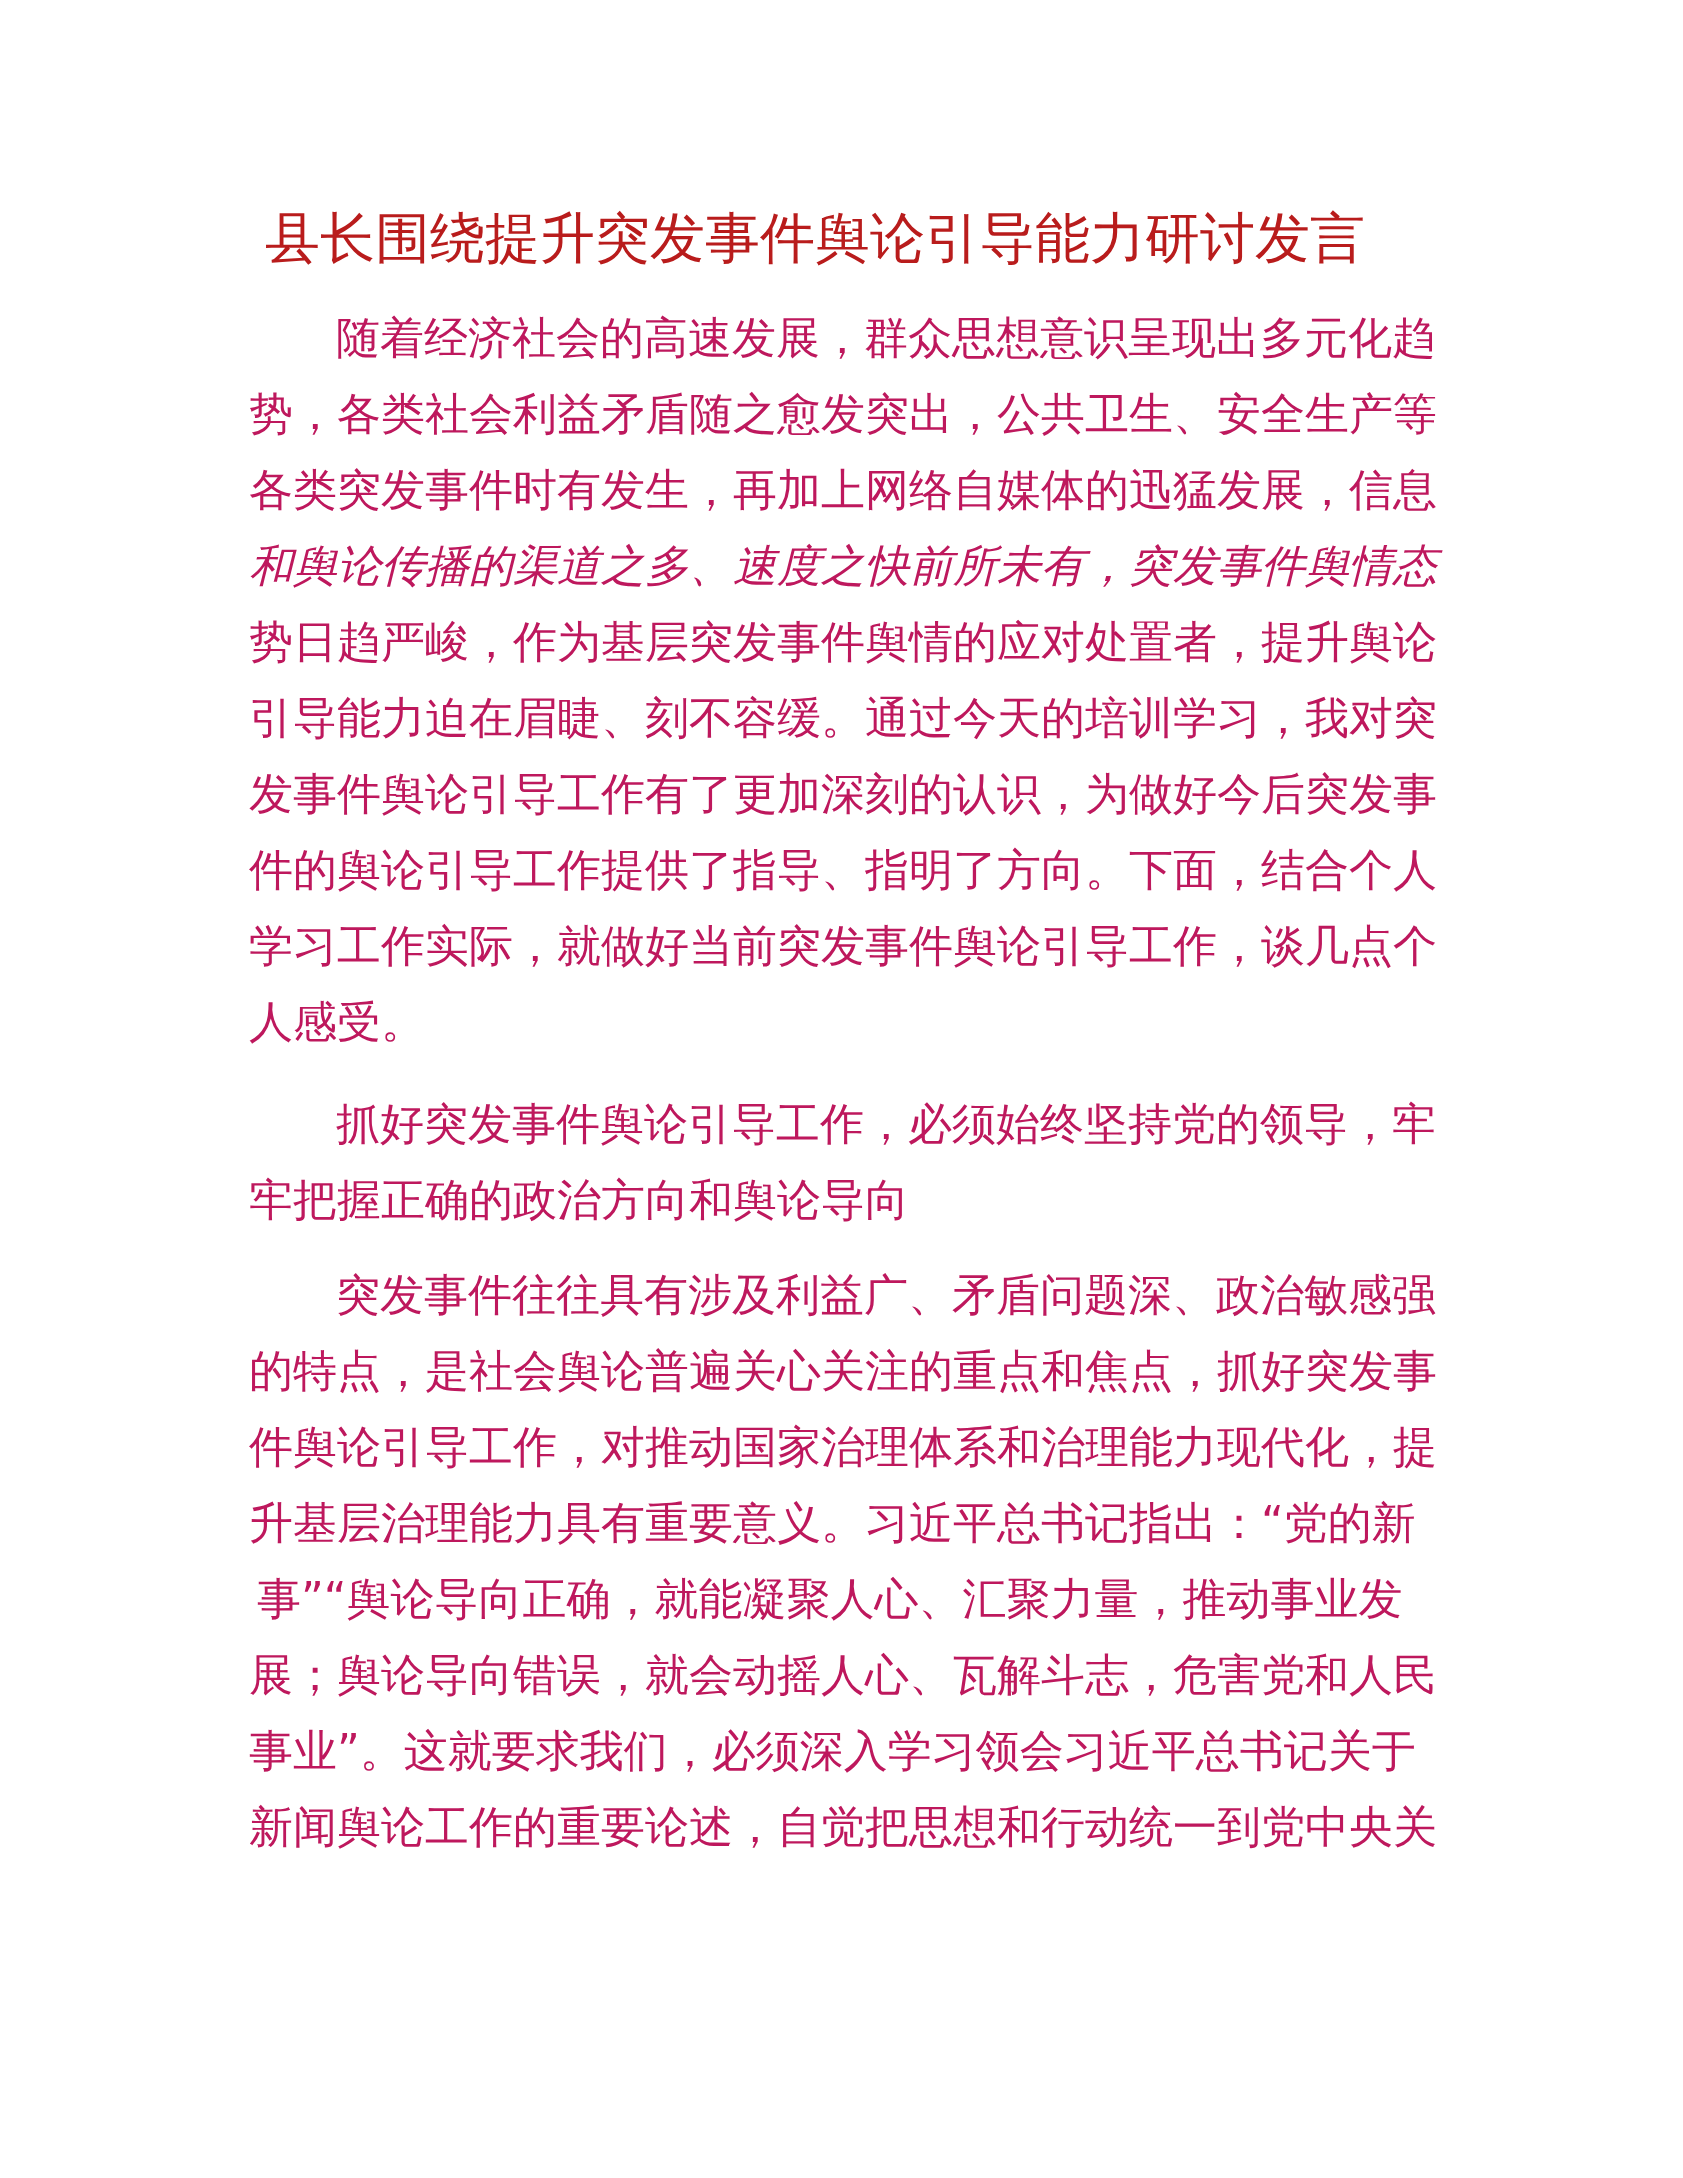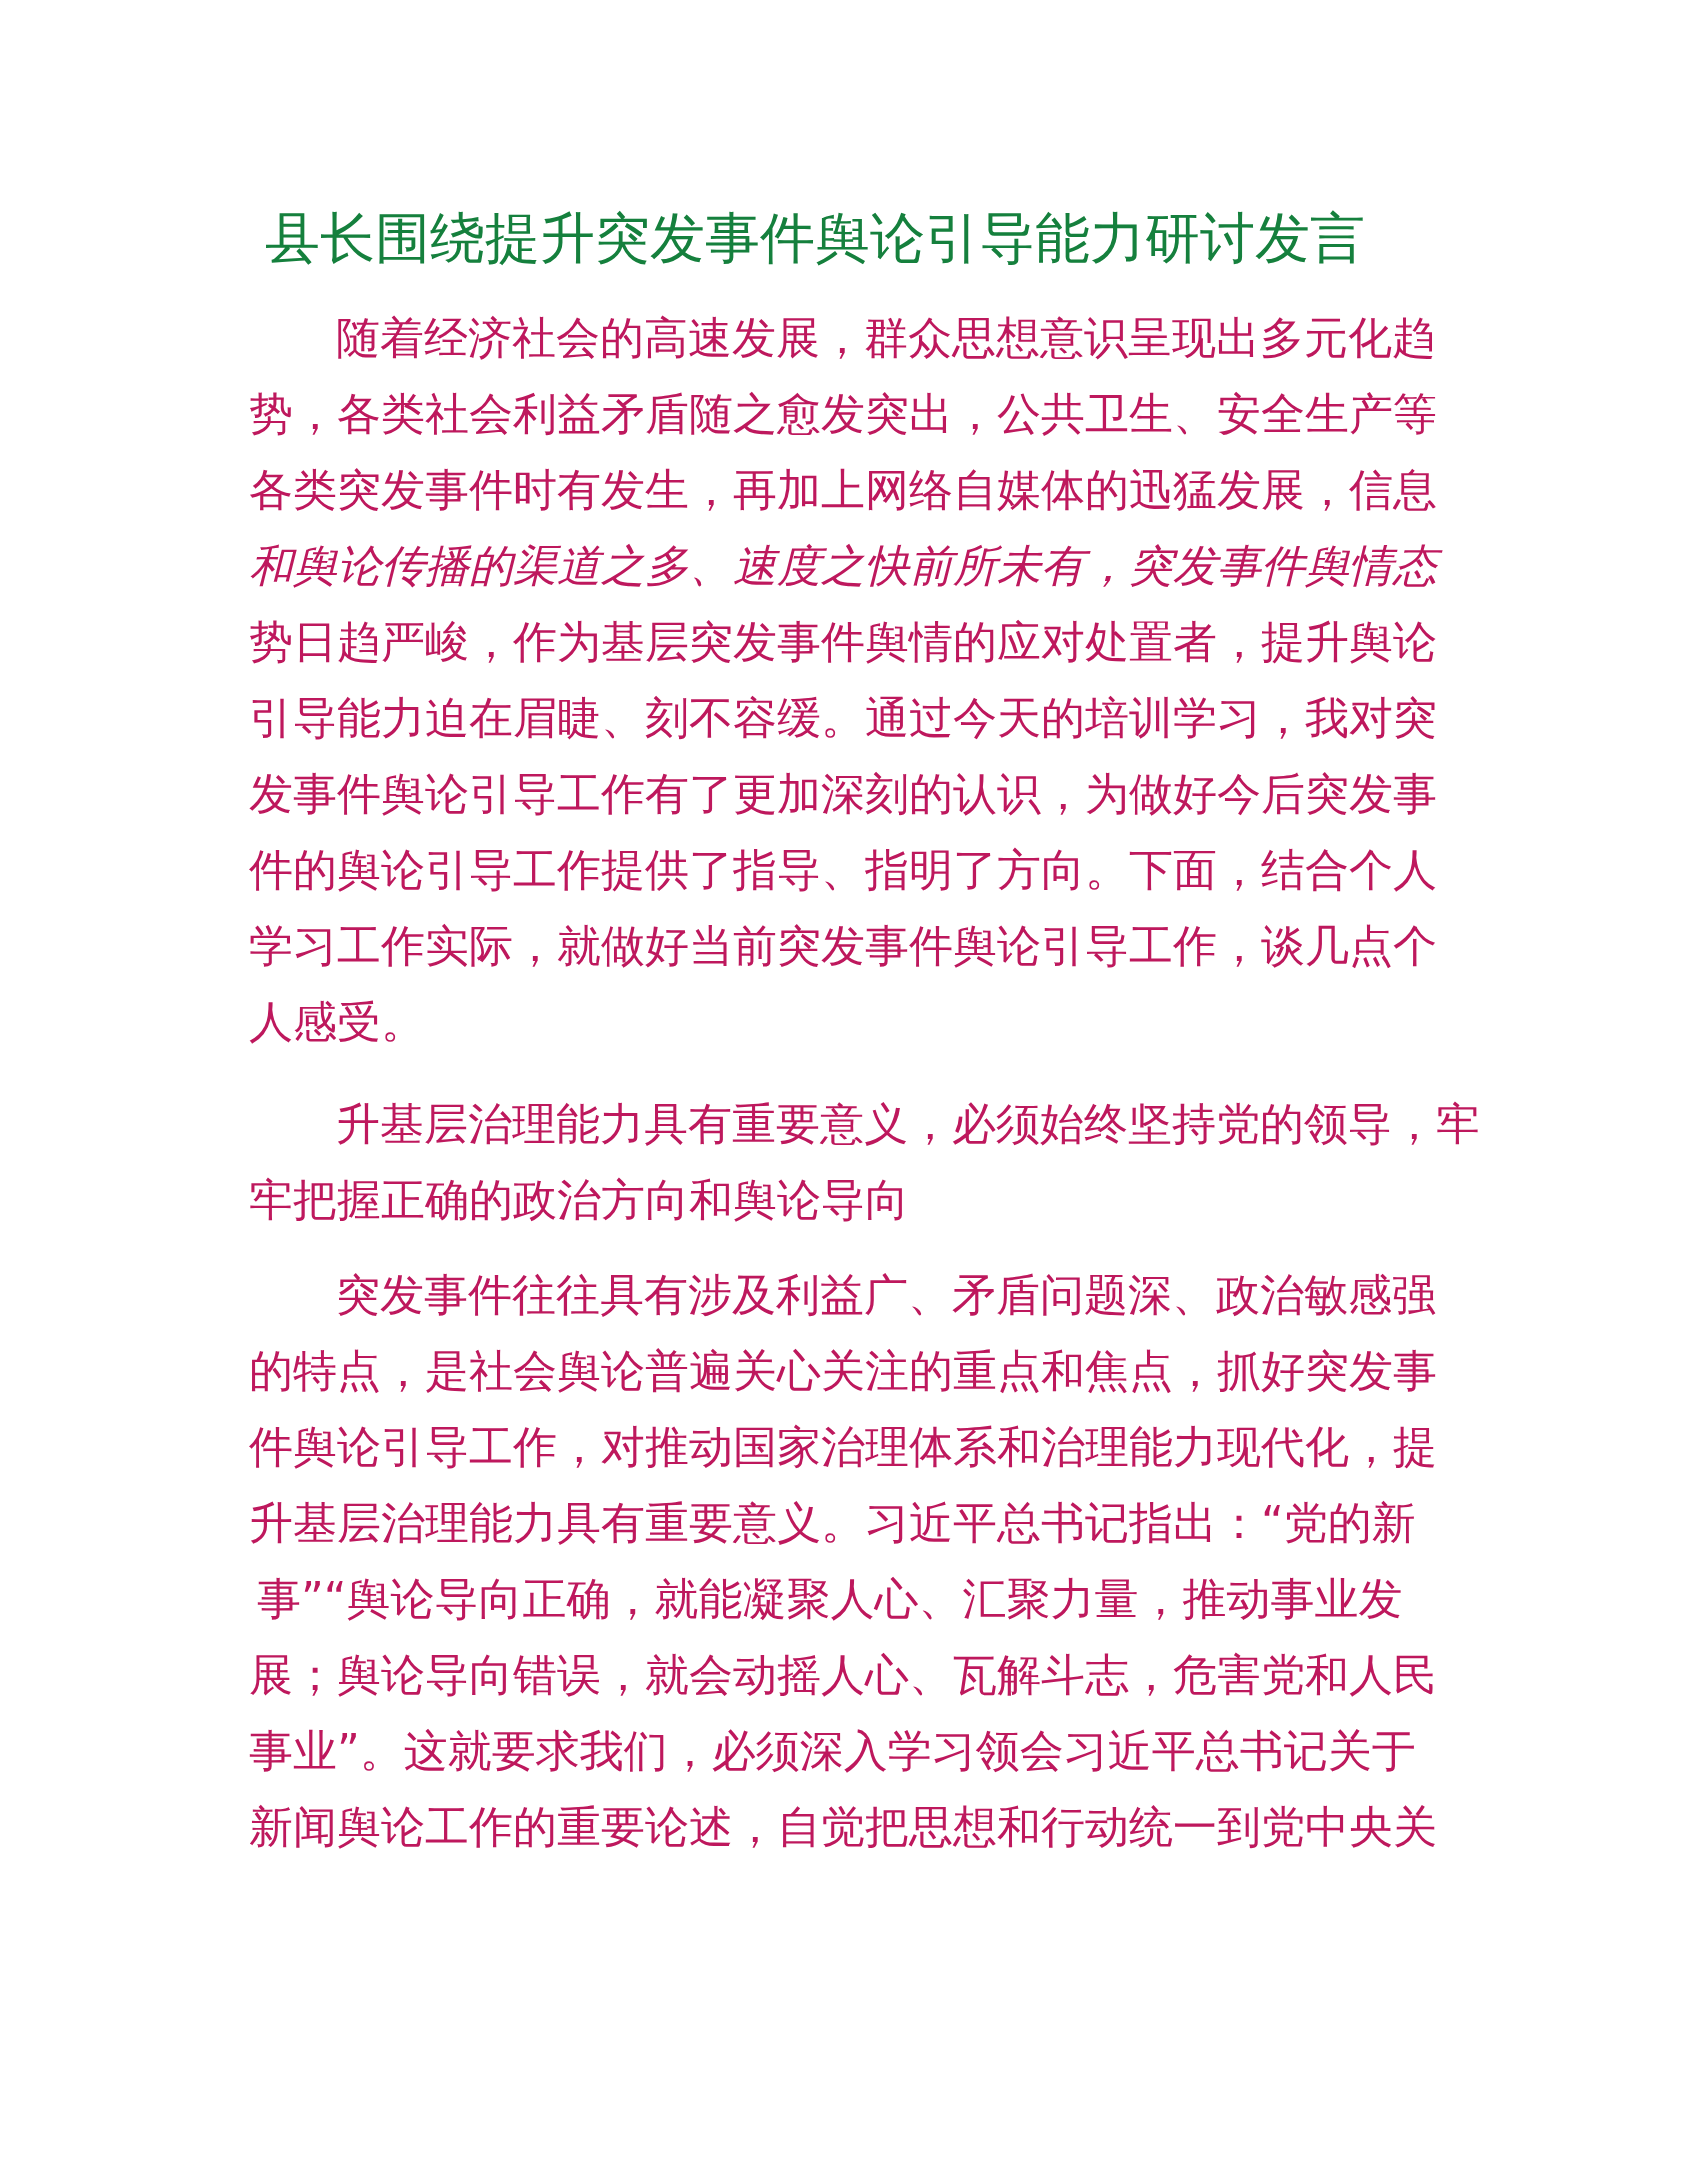--- a/index.html
+++ b/index.html
@@ -1,21 +1,21 @@
 <!DOCTYPE html>
 <html><head>
 <meta charset="utf-8">
 <style>
   html, body { margin: 0; padding: 0; background: #ffffff; }
   body { width: 1683px; height: 2178px; position: relative; overflow: hidden;
          font-family: "DejaVu Sans", "Liberation Sans", sans-serif; color: #000000; }
   .page { position: absolute; left: 0; top: 0; width: 1683px; height: 2178px; background: #ffffff; }
   .title { position: absolute; left: 265px; top: 203px; width: 1150px; height: 71px;
            font-size: 55px; line-height: 71px; white-space: nowrap;
-           text-align: justify; text-align-last: justify; color: #15803d; }
+           text-align: justify; text-align-last: justify; color: #b91c1c; }
   .para { position: absolute; left: 249px; width: 1188px; }
   .line { display: block; height: 76px; font-size: 44px; line-height: 76px;
           white-space: nowrap; overflow: visible; color: #be185d; }
   .line.full { text-align: justify; text-align-last: justify; }
   .line.indent { padding-left: 87px; width: 1101px; }
   .line.plain { text-align: left; }
   .line.full:not(.indent) { width: 1188px; }
 </style>
 </head>
 <body>
@@ -31,21 +31,21 @@
     <span class="line full" style="letter-spacing: 0px; text-align-last: left; text-align: right; font-style: italic;">和舆论传播的渠道之多、速度之快前所未有，突发事件舆情态</span>
     <span class="line full" style="letter-spacing: 0px; text-align-last: left; text-align: left;">势日趋严峻，作为基层突发事件舆情的应对处置者，提升舆论</span>
     <span class="line full" style="letter-spacing: 0px; text-align-last: left; text-align: left;">引导能力迫在眉睫、刻不容缓。通过今天的培训学习，我对突</span>
     <span class="line full" style="letter-spacing: 0px; text-align-last: left; text-align: left;">发事件舆论引导工作有了更加深刻的认识，为做好今后突发事</span>
     <span class="line full" style="letter-spacing: 0px; text-align-last: left; text-align: left;">件的舆论引导工作提供了指导、指明了方向。下面，结合个人</span>
     <span class="line full" style="letter-spacing: 0px; text-align-last: left; text-align: left;">学习工作实际，就做好当前突发事件舆论引导工作，谈几点个</span>
     <span class="line plain">人感受。</span>
   </div>
 
   <div class="para" style="top:1086px;">
-    <span class="line full indent" style="letter-spacing: 0px; text-align-last: left; text-align: left;">升基层治理能力具有重要意义，必须始终坚持党的领导，牢</span>
+    <span class="line full indent" style="letter-spacing: 0px; text-align-last: left; text-align: left;">抓好突发事件舆论引导工作，必须始终坚持党的领导，牢</span>
     <span class="line plain">牢把握正确的政治方向和舆论导向</span>
   </div>
 
   <div class="para" style="top:1257px;">
     <span class="line full indent" style="letter-spacing: 0px; text-align-last: left; text-align: left;">突发事件往往具有涉及利益广、矛盾问题深、政治敏感强</span>
     <span class="line full" style="letter-spacing: 0px; text-align-last: left; text-align: left;">的特点，是社会舆论普遍关心关注的重点和焦点，抓好突发事</span>
     <span class="line full" style="letter-spacing: 0px; text-align-last: left; text-align: left;">件舆论引导工作，对推动国家治理体系和治理能力现代化，提</span>
     <span class="line full" style="letter-spacing: 0px; text-align-last: left; text-align: left;">升基层治理能力具有重要意义。习近平总书记指出：“党的新</span>
     <span class="line full" style="letter-spacing: 0px; text-align-last: left; text-align: left; margin-left: 8px;">事”“舆论导向正确，就能凝聚人心、汇聚力量，推动事业发</span>
     <span class="line full" style="letter-spacing: 0px; text-align-last: left; text-align: left;">展；舆论导向错误，就会动摇人心、瓦解斗志，危害党和人民</span>

